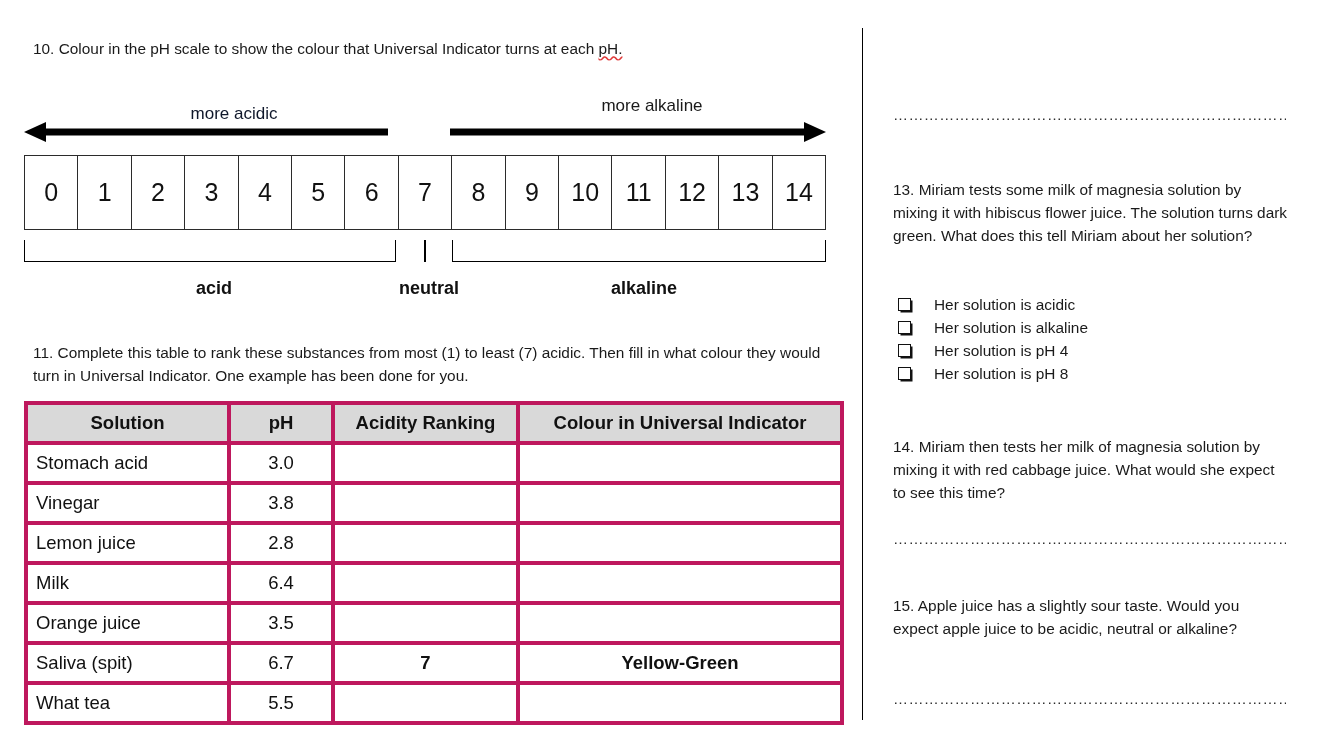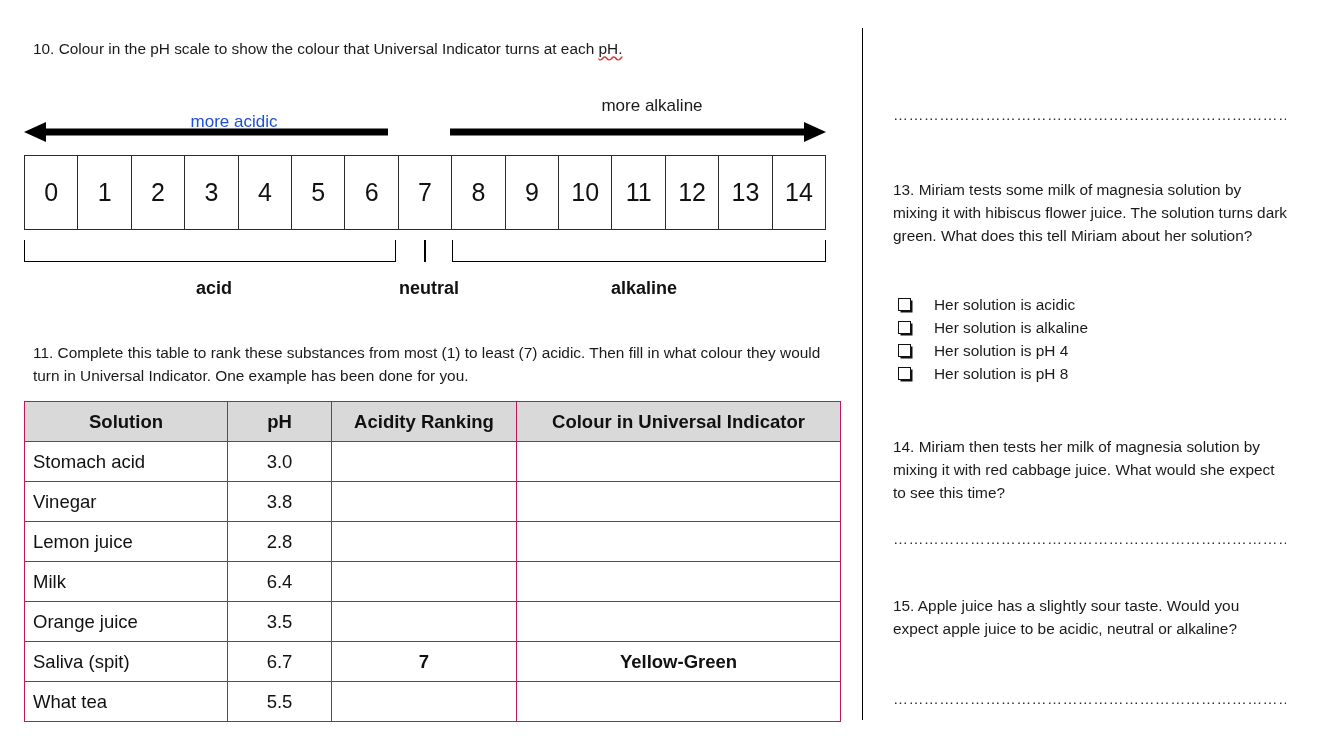--- a/index.html
+++ b/index.html
@@ -56,25 +56,25 @@
   #arrow-band {
     position: absolute;
     left: 24px;
     top: 96px;
     width: 802px;
     height: 50px;
   }
   #label-more-acidic {
     position: absolute;
     left: 100px;
-    top: 16px;
+    top: 8px;
     width: 220px;
     text-align: center;
     font-size: 17px;
-    color: #1d4ed8;
+    color: #0f172a;
   }
   #label-more-alkaline {
     position: absolute;
     left: 518px;
     top: 0;
     width: 220px;
     text-align: center;
     font-size: 17px;
     color: #1a1a1a;
   }
@@ -169,21 +169,21 @@
   #substances-table {
     position: absolute;
     left: 24px;
     top: 401px;
     width: 816px;
     border-collapse: collapse;
     table-layout: fixed;
   }
   #substances-table th,
   #substances-table td {
-    border: 1px solid #be185d;
+    border: 4px solid #be185d;
     height: 40px;
     font-size: 18.5px;
     color: #111111;
     padding: 0 8px;
     box-sizing: border-box;
   }
   #substances-table th {
     background: #d9d9d9;
     font-weight: bold;
     text-align: center;

